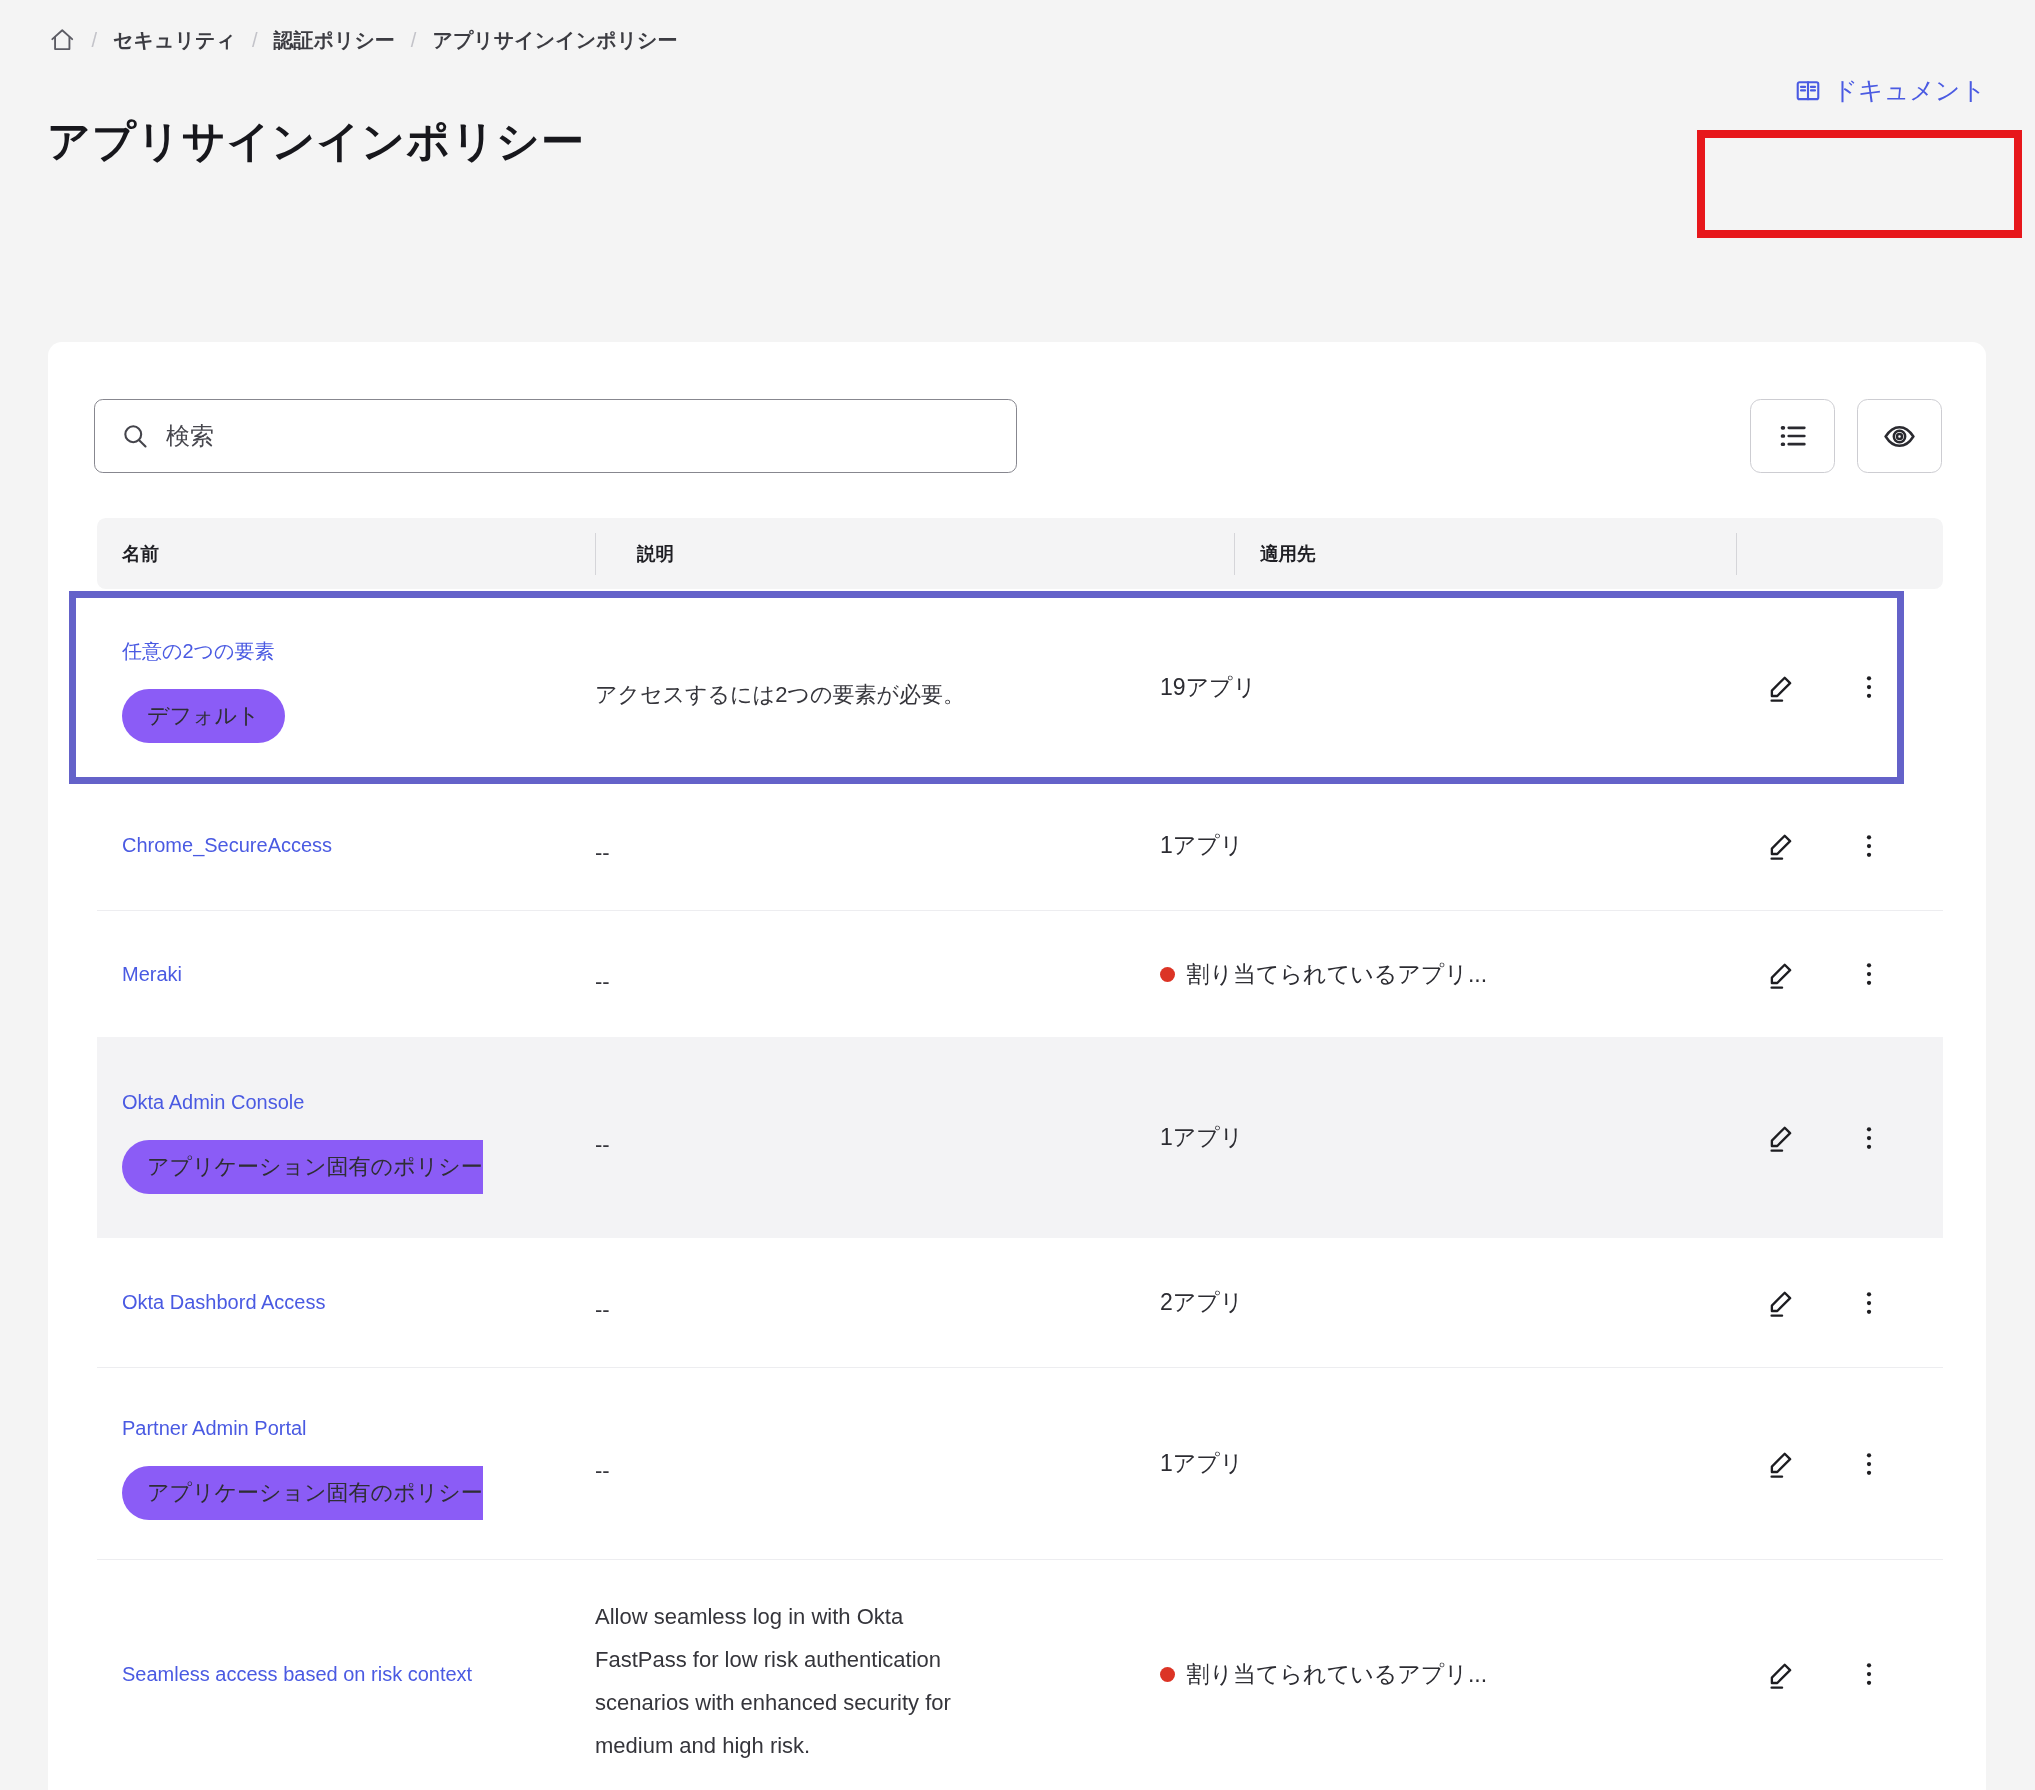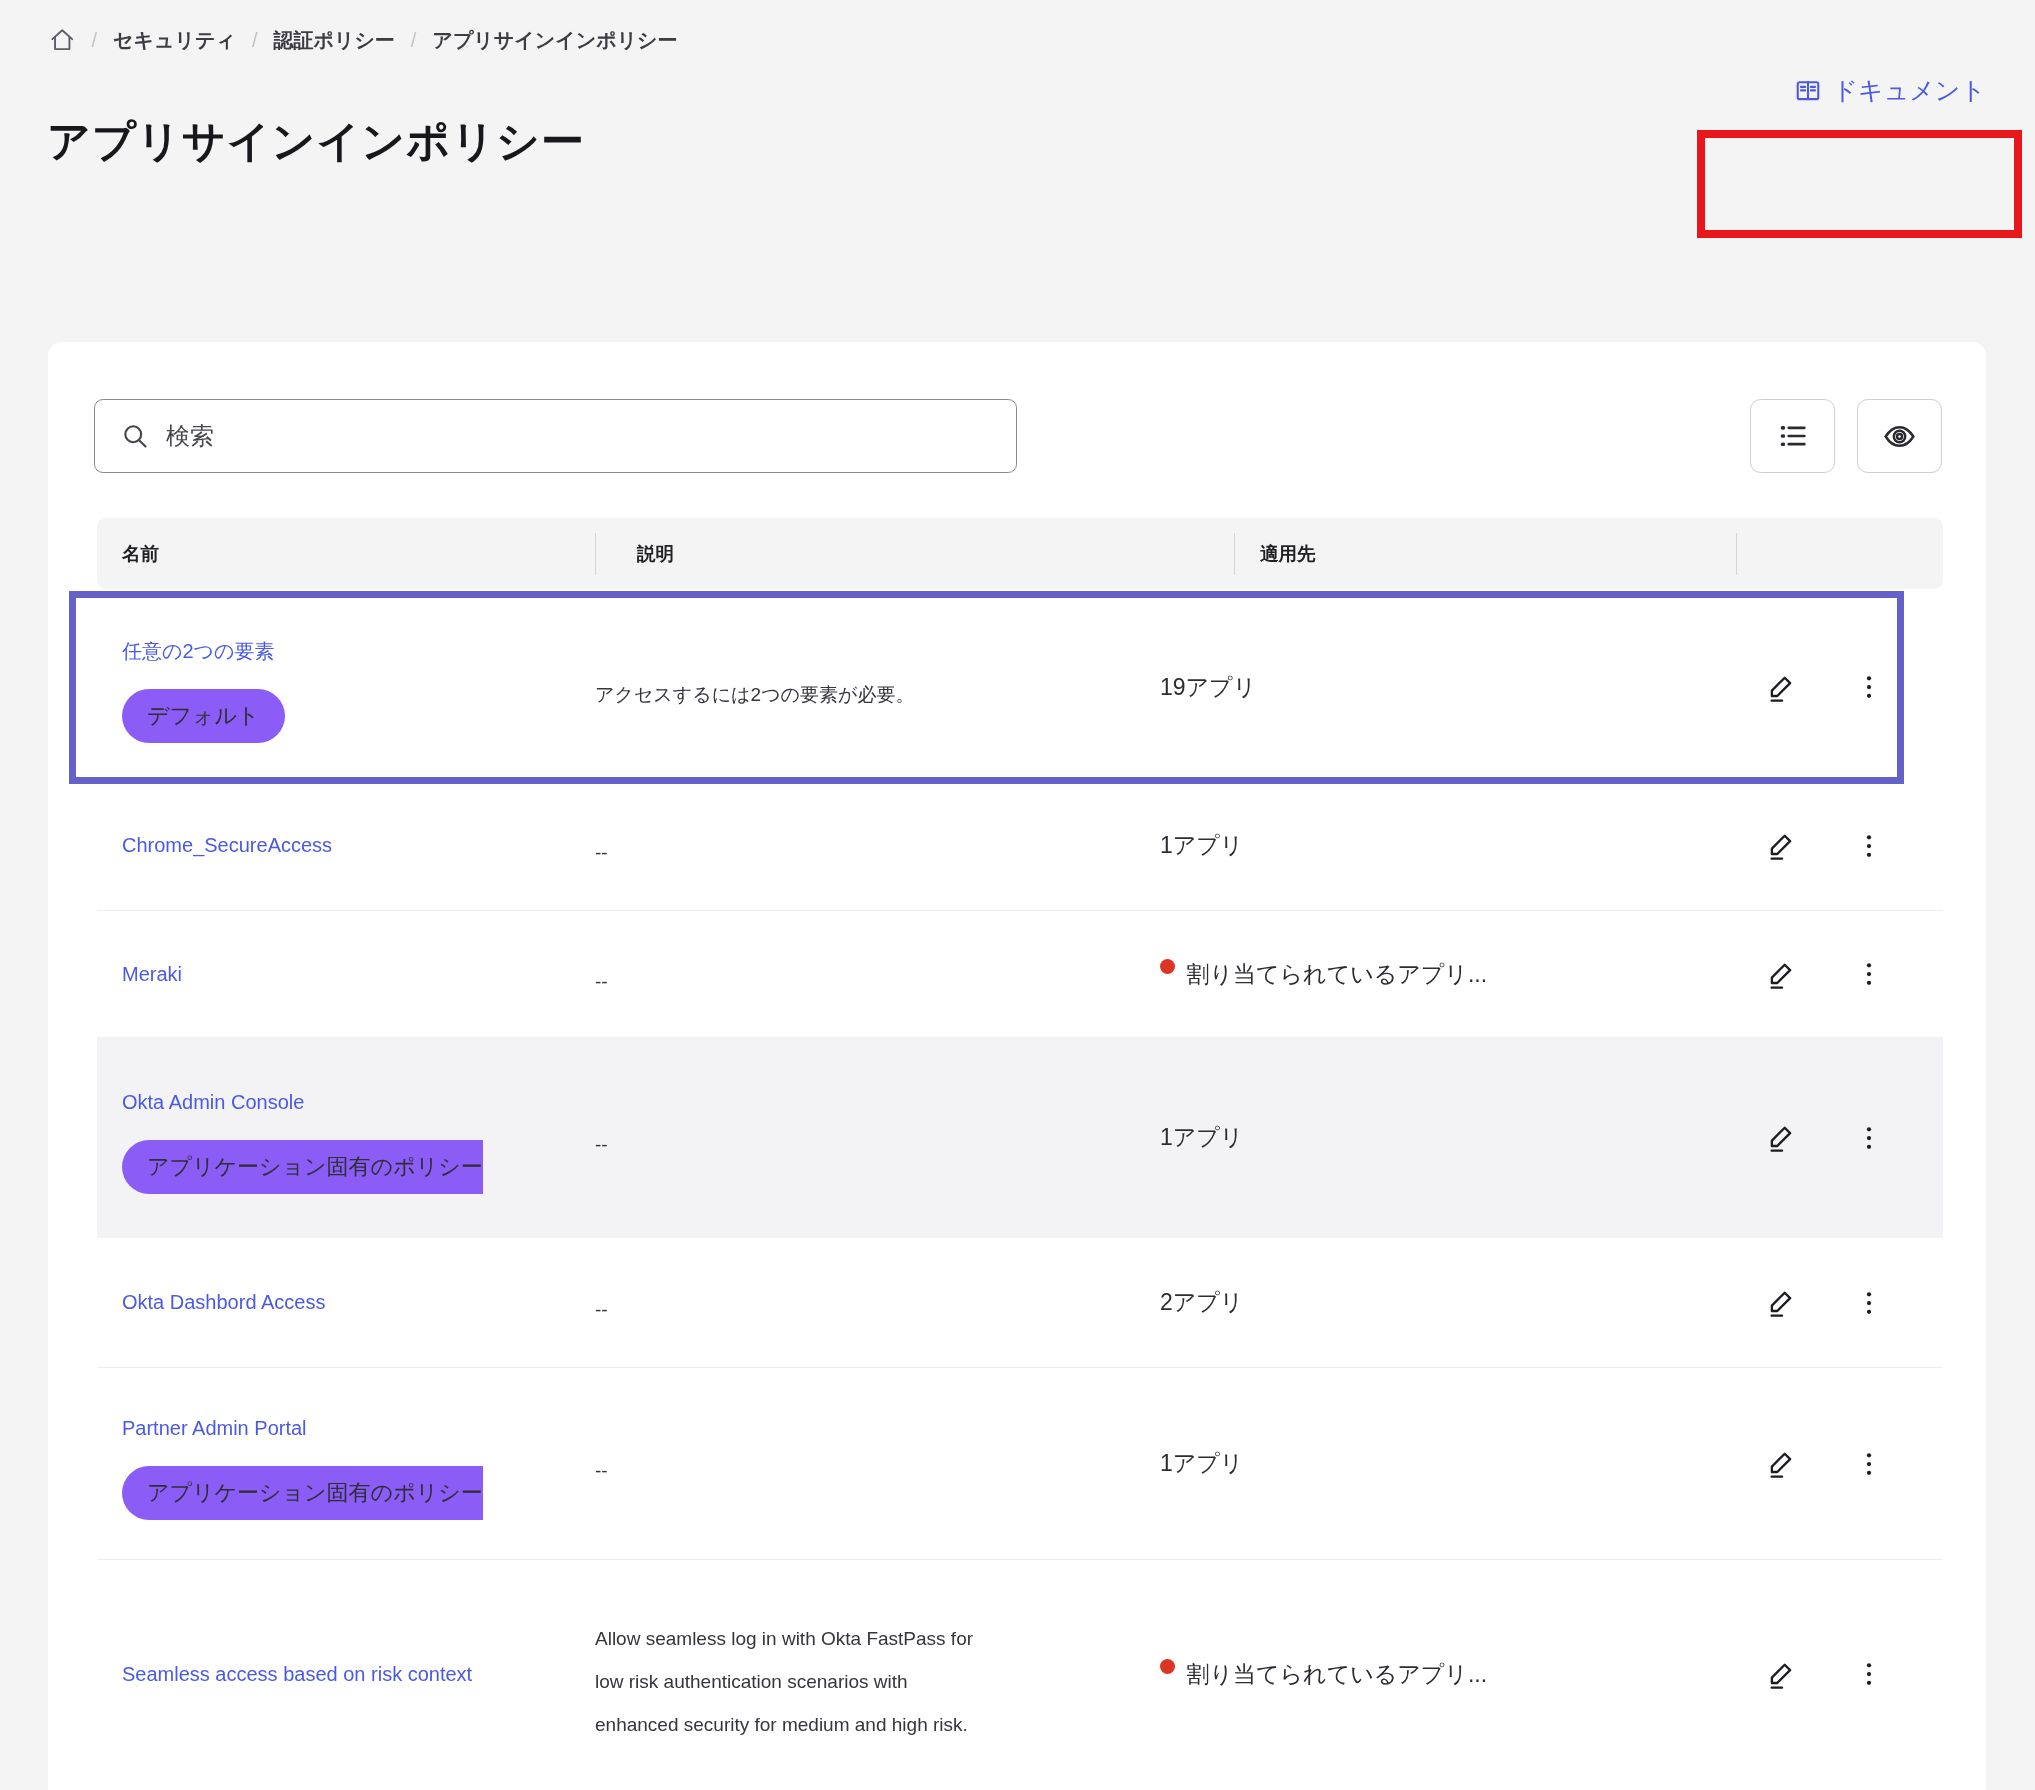--- a/index.html
+++ b/index.html
@@ -67,25 +67,25 @@
   .annotation-purple { position:absolute; top:-2.6px; bottom:-2.6px; left:-28px; right:39px;
     border:7px solid #6462c9; pointer-events:none; z-index:4; }
 
   .cell-name { display:flex; flex-direction:column; align-items:flex-start;
     justify-content:center; gap:17px; padding-left:25px; }
   .policy-link { font-size:20px; color:#4a5ae2; text-decoration:none; line-height:41px; }
   .badge { display:inline-flex; align-items:center; height:54px; padding:0 25px;
     background:#8b5cf6; border-radius:28px; font-size:22px; color:#2e2e34; white-space:nowrap; }
   .badge.cut { border-radius:28px 0 0 28px; max-width:441px; overflow:hidden; padding-right:0;text-align:center; }
 
-  .cell-desc { font-size:19px; color:#35353b; line-height:43px;margin-top:14px; }
+  .cell-desc { font-size:22px; color:#35353b; line-height:43px;margin-top:14px; }
   .cell-desc .inner { display:block; max-width:401px; }
   .cell-desc .inner.nowrap { white-space:nowrap; max-width:none; }
 
-  .cell-applied { display:flex; align-items:flex-start; gap:11.5px; font-size:23px; color:#2c2c32; }
+  .cell-applied { display:flex; align-items:center; gap:11.5px; font-size:23px; color:#2c2c32; }
   .dot { width:15px; height:15px; border-radius:50%; background:#dc3425; flex:0 0 auto; }
 
   .cell-actions { display:flex; align-items:center; gap:55px; padding-left:28px; }
   .inline-icon-btn { background:none; border:none; color:#1d1d21; cursor:pointer; padding:0;
     display:flex; align-items:center; justify-content:center; }
 </style>
 </head>
 <body>
 
 <div class="screen">

